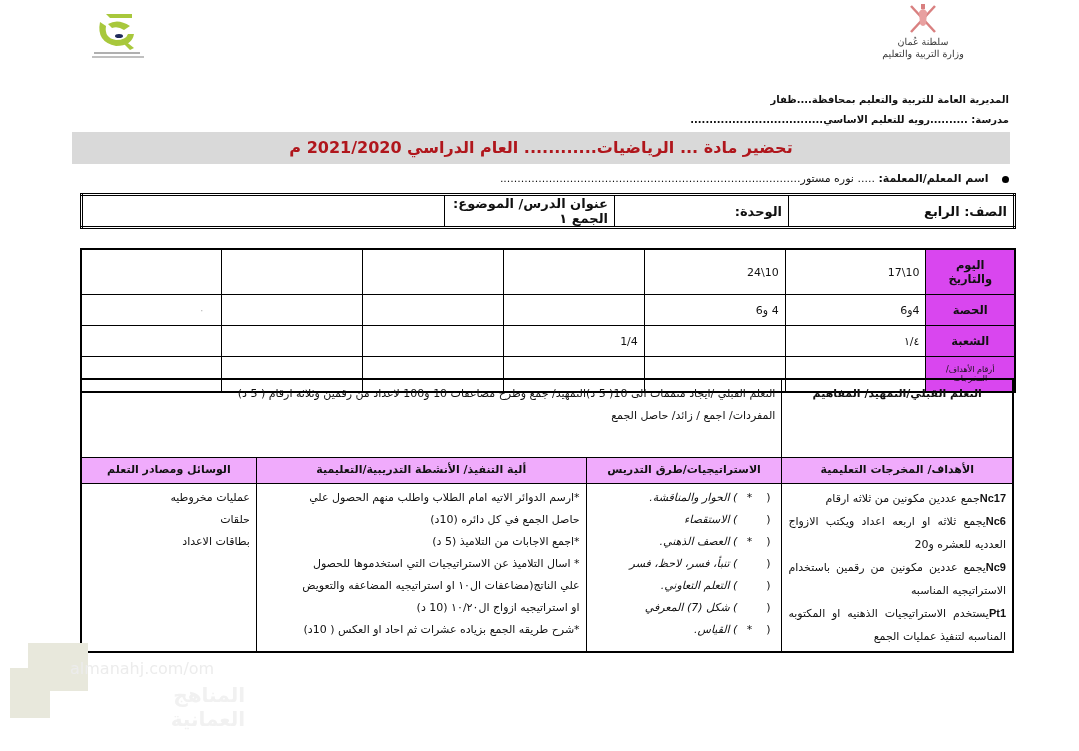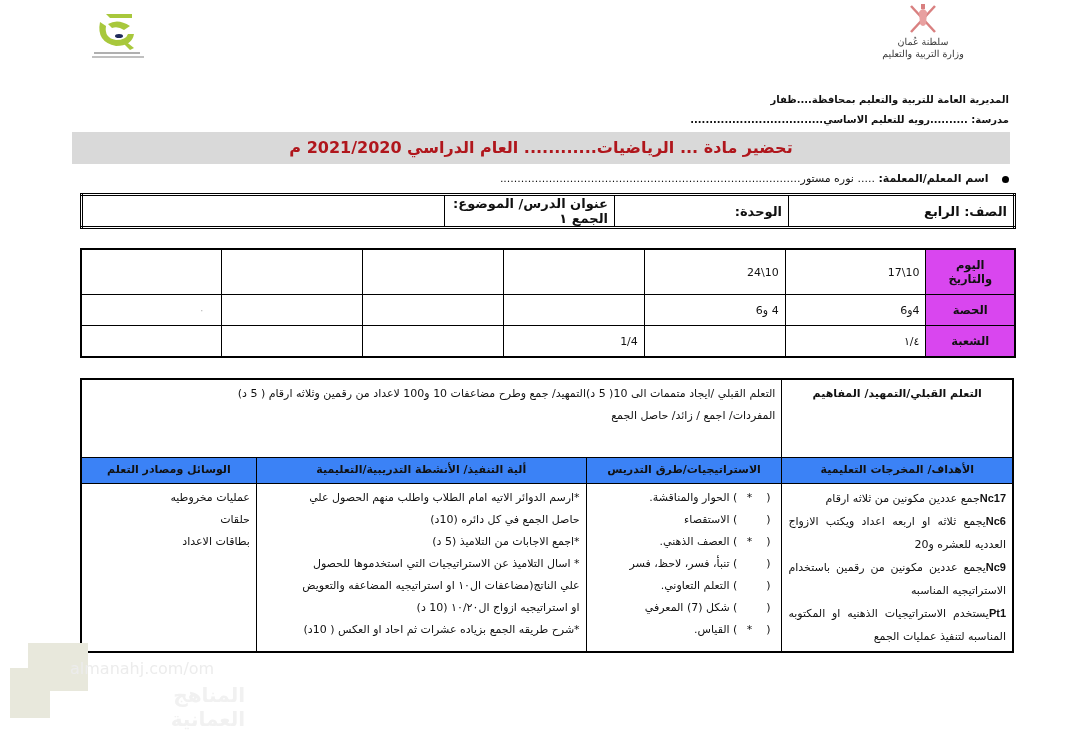--- a/index.html
+++ b/index.html
@@ -39,30 +39,30 @@
   #sched-table td.rowhead { background: #d946ef; font-weight: bold; text-align: center; width: 86px; font-size: 11.5px; }
   #sched-table td.rowhead.small { font-size: 8px; font-weight: normal; }
   #sched-table td.val { width: 136px; }
   .faint-dot { color: #bbb; font-size: 8px; }
 
   
   #plan-table { left: 80px; top: 378px; width: 934px; border: 2px solid #000; }
   #plan-table td { border: 1px solid #000; font-size: 11px; text-align: right; vertical-align: top; padding: 3px 6px; line-height: 22px; }
   #plan-table td.concept-head { font-weight: bold; text-align: center; width: 232px; height: 78px; }
   #plan-table td.concept-body { height: 78px; }
-  #plan-table tr.colheads td { background: #3b82f6; font-weight: bold; text-align: center; height: 26px; line-height: 18px; vertical-align: middle; }
+  #plan-table tr.colheads td { background: #f0abfc; font-weight: bold; text-align: center; height: 26px; line-height: 18px; vertical-align: middle; }
   #plan-table td.goals { width: 232px; text-align: justify; line-height: 22.5px; }
   #plan-table td.strats { width: 196px; }
   #plan-table td.acts { width: 330px; }
   #plan-table td.res { width: 176px; }
   .goal-code { font-weight: bold; font-family: "Liberation Sans", sans-serif; }
   .strat-row { display: flex; direction: rtl; align-items: center; height: 22px; }
   .paren { width: 14px; text-align: center; }
   .mark { width: 24px; text-align: center; }
-  .strat-label { flex: 1; white-space: nowrap; }
+  .strat-label { flex: 1; white-space: nowrap; font-style: italic; }
   .act-line { white-space: nowrap; }
 
   
   #watermark { left: 10px; top: 643px; width: 235px; height: 80px; }
   .wm-sq1 { position: absolute; left: 18px; top: 0; width: 60px; height: 48px; background: #e8e8dc; }
   .wm-sq2 { position: absolute; left: 0; top: 25px; width: 40px; height: 50px; background: #e8e8dc; }
   .wm-url { position: absolute; left: 60px; top: 16px; font-size: 16px; color: #ececec; font-family: "DejaVu Sans", sans-serif; }
   .wm-ar { position: absolute; left: 84px; top: 40px; font-size: 20px; color: #f1f1f1; direction: rtl; font-weight: bold; }
 </style>
 </head>
@@ -137,20 +137,29 @@
   </tr>
   <tr>
     <td class="rowhead">الشعبة</td>
     <td class="val">١/٤</td>
     <td class="val"></td>
     <td class="val">1/4</td>
     <td class="val"></td>
     <td class="val"></td>
     <td class="val"></td>
   </tr>
+  <tr>
+    <td class="rowhead small">أرقام الأهداف/المخرجات</td>
+    <td class="val"></td>
+    <td class="val"></td>
+    <td class="val"></td>
+    <td class="val"></td>
+    <td class="val"></td>
+    <td class="val"></td>
+  </tr>
 </tbody>
   </table>
 
 <table id="plan-table" class="abs">
   <tbody>
       <tr>
     <td class="concept-head">التعلم القبلي/التمهيد/ المفاهيم</td>
     <td class="concept-body" colspan="3">
       <div>التعلم القبلي /ايجاد متممات الى 10( 5 د)التمهيد/ جمع وطرح مضاعفات 10 و100 لاعداد من رقمين وثلاثه ارقام ( 5 د)</div>
       <div>المفردات/ اجمع / زائد/ حاصل الجمع</div>

